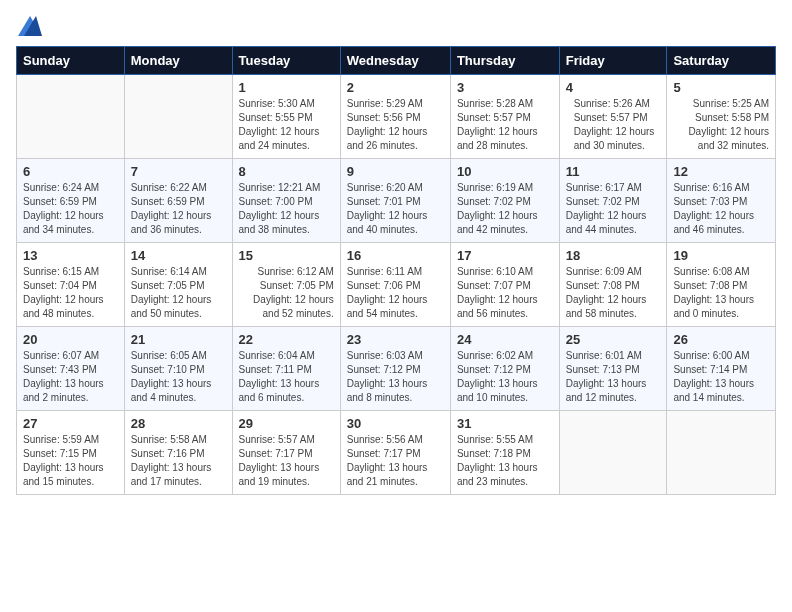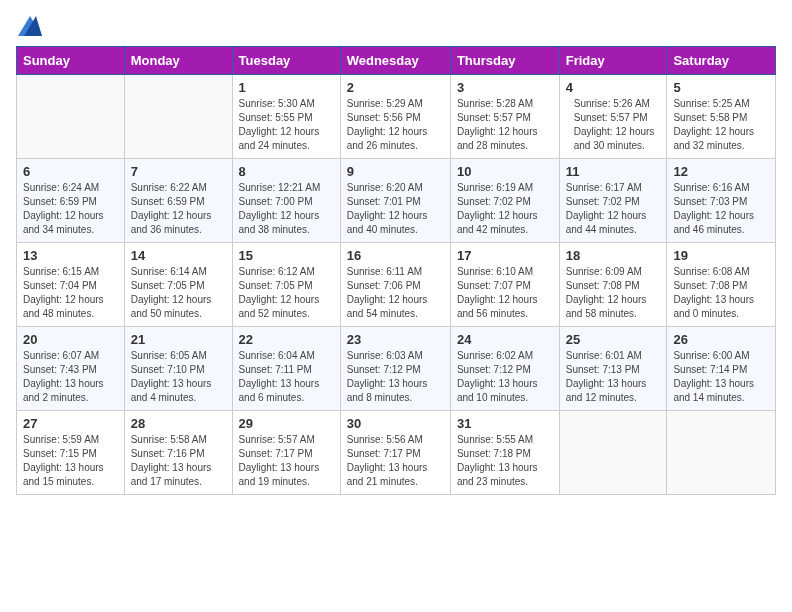--- a/index.html
+++ b/index.html
@@ -51,21 +51,21 @@
     .subtitle {
       font-size: 15px;
       color: #555;
     }
     .calendar {
       width: 100%;
       border-collapse: collapse;
       border: 1px solid #ccc;
     }
     .calendar th {
-      background-color: #a21caf;
+      background-color: #0f172a;
       color: white;
       padding: 6px 6px;
       text-align: left;
       font-size: 13px;
       font-weight: bold;
       border: 1px solid #2a5fa5;
     }
     .calendar td {
       vertical-align: top;
       padding: 5px 6px;
@@ -153,21 +153,21 @@
         </td>
         <td>
           <span class="day-number">4</span>
           <div class="day-info" style="white-space: pre-line; margin-left: 8px;">Sunrise: 5:26 AM
 Sunset: 5:57 PM
 Daylight: 12 hours
 and 30 minutes.</div>
         </td>
         <td>
           <span class="day-number">5</span>
-          <div class="day-info" style="white-space: pre-line;">Sunrise: 5:25 AM
+          <div class="day-info" style="white-space: pre-line; text-align: right;">Sunrise: 5:25 AM
 Sunset: 5:58 PM
 Daylight: 12 hours
 and 32 minutes.</div>
         </td>
       </tr>
       <tr>
         <td>
           <span class="day-number">6</span>
           <div class="day-info" style="white-space: pre-line;">Sunrise: 6:24 AM
 Sunset: 6:59 PM
@@ -227,21 +227,21 @@
         </td>
         <td>
           <span class="day-number">14</span>
           <div class="day-info" style="white-space: pre-line;">Sunrise: 6:14 AM
 Sunset: 7:05 PM
 Daylight: 12 hours
 and 50 minutes.</div>
         </td>
         <td>
           <span class="day-number">15</span>
-          <div class="day-info" style="white-space: pre-line;">Sunrise: 6:12 AM
+          <div class="day-info" style="white-space: pre-line; text-align: right;">Sunrise: 6:12 AM
 Sunset: 7:05 PM
 Daylight: 12 hours
 and 52 minutes.</div>
         </td>
         <td>
           <span class="day-number">16</span>
           <div class="day-info" style="white-space: pre-line;">Sunrise: 6:11 AM
 Sunset: 7:06 PM
 Daylight: 12 hours
 and 54 minutes.</div>

